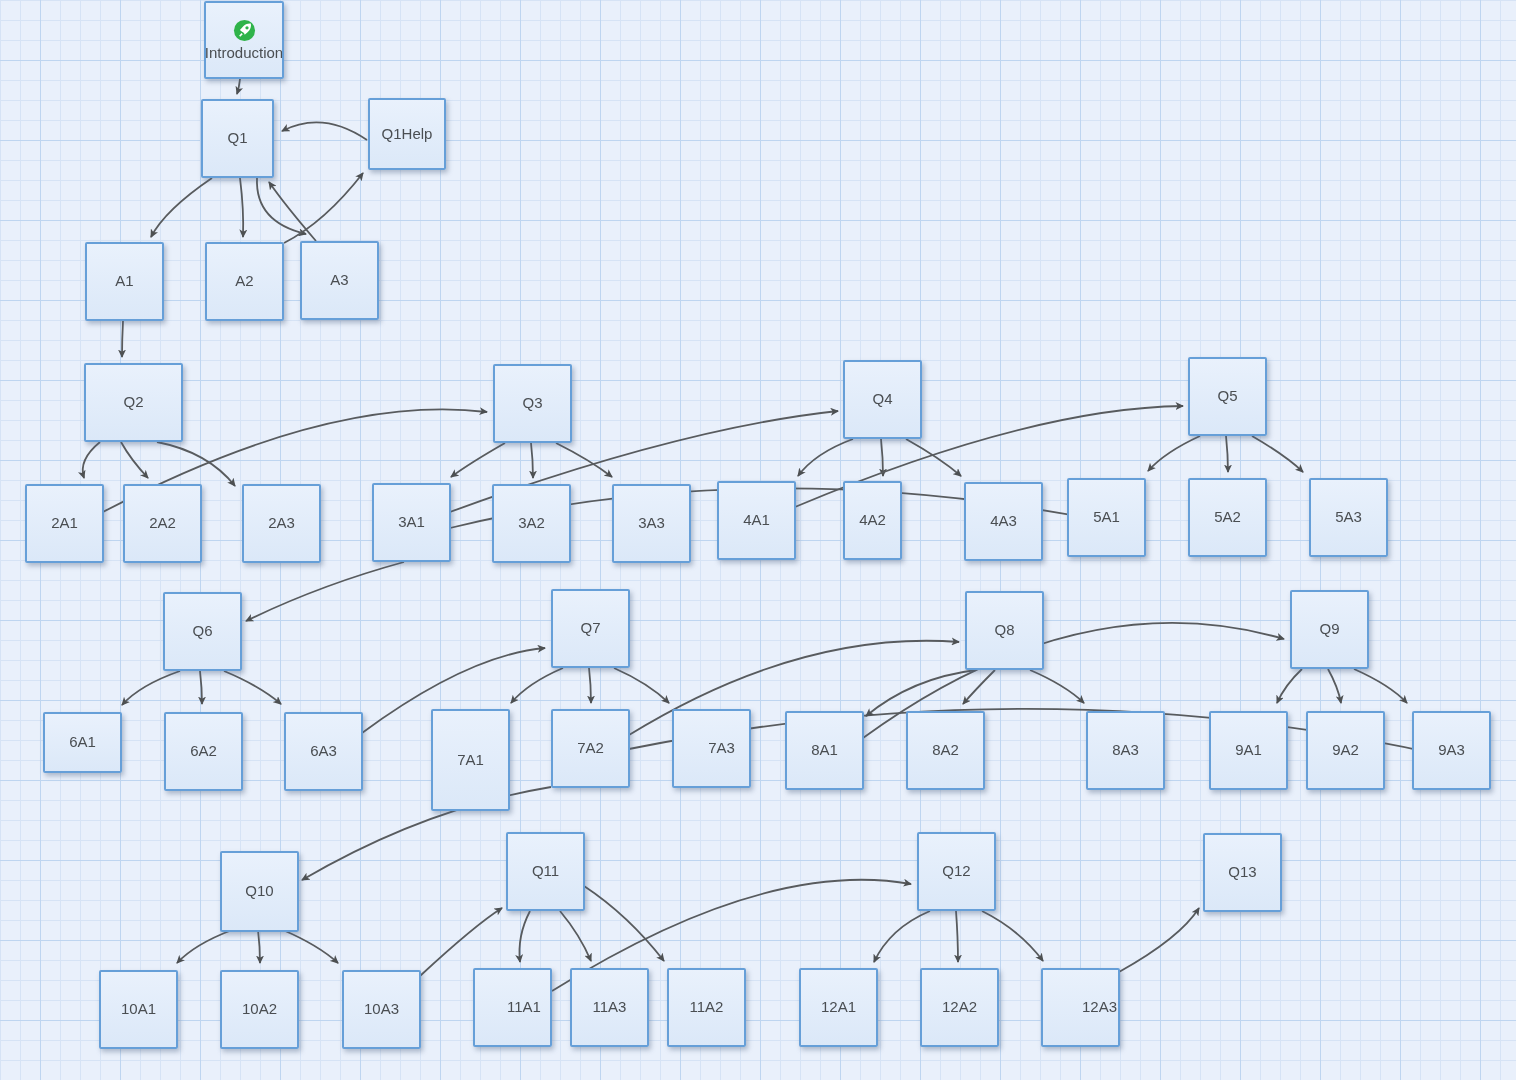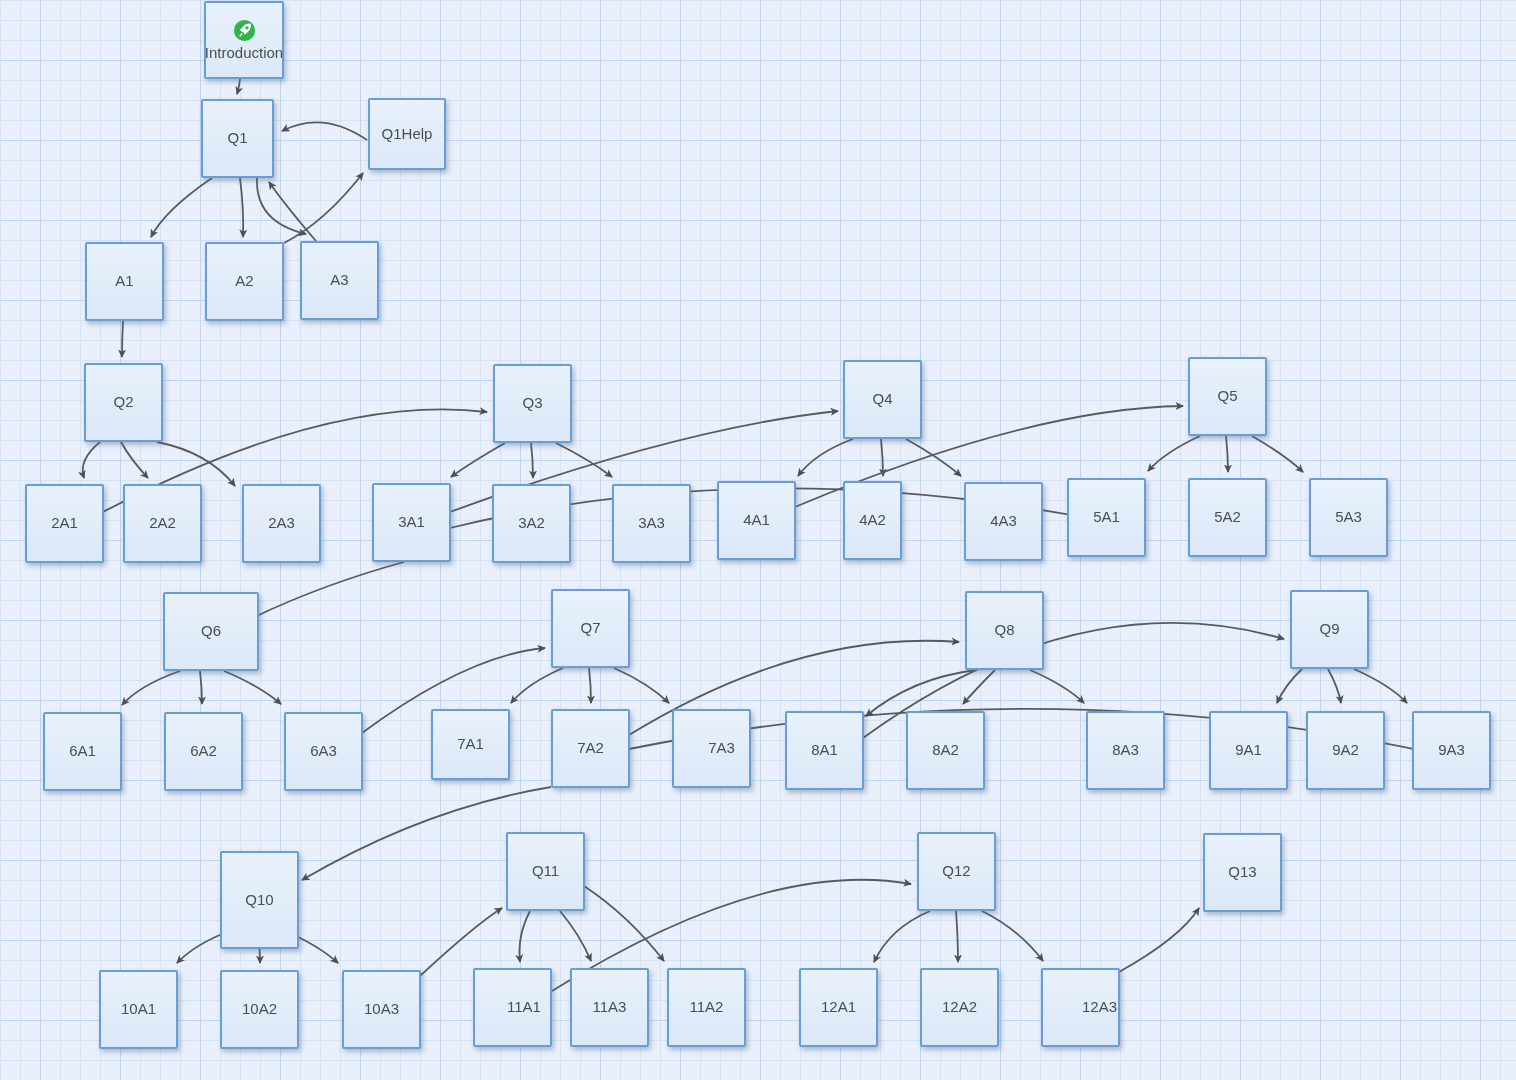--- a/index.html
+++ b/index.html
@@ -122,21 +122,21 @@
       </div>
       <div class="node" style="left: 84px; top: 242px; width: 79px; height: 79px;">
         <span class="lbl">A1</span>
       </div>
       <div class="node" style="left: 204px; top: 242px; width: 79px; height: 79px;">
         <span class="lbl">A2</span>
       </div>
       <div class="node" style="left: 299px; top: 241px; width: 79px; height: 79px;">
         <span class="lbl">A3</span>
       </div>
-      <div class="node" style="left: 83px; top: 363px; width: 79px; height: 79px;">
+      <div class="node" style="left: 83px; top: 363px; width: 99px; height: 79px;">
         <span class="lbl">Q2</span>
       </div>
       <div class="node" style="left: 24px; top: 484px; width: 79px; height: 79px;">
         <span class="lbl">2A1</span>
       </div>
       <div class="node" style="left: 122px; top: 484px; width: 79px; height: 79px;">
         <span class="lbl">2A2</span>
       </div>
       <div class="node" style="left: 241px; top: 484px; width: 79px; height: 79px;">
         <span class="lbl">2A3</span>
@@ -170,36 +170,36 @@
       </div>
       <div class="node" style="left: 1066px; top: 478px; width: 79px; height: 79px;">
         <span class="lbl">5A1</span>
       </div>
       <div class="node" style="left: 1187px; top: 478px; width: 79px; height: 79px;">
         <span class="lbl">5A2</span>
       </div>
       <div class="node" style="left: 1308px; top: 478px; width: 79px; height: 79px;">
         <span class="lbl">5A3</span>
       </div>
-      <div class="node" style="left: 162px; top: 592px; width: 96px; height: 79px;">
+      <div class="node" style="left: 162px; top: 592px; width: 79px; height: 79px;">
         <span class="lbl">Q6</span>
       </div>
-      <div class="node" style="left: 42px; top: 712px; width: 79px; height: 79px;">
+      <div class="node" style="left: 42px; top: 712px; width: 79px; height: 61px;">
         <span class="lbl">6A1</span>
       </div>
       <div class="node" style="left: 163px; top: 712px; width: 79px; height: 79px;">
         <span class="lbl">6A2</span>
       </div>
       <div class="node" style="left: 283px; top: 712px; width: 79px; height: 79px;">
         <span class="lbl">6A3</span>
       </div>
       <div class="node" style="left: 550px; top: 589px; width: 79px; height: 79px;">
         <span class="lbl">Q7</span>
       </div>
-      <div class="node" style="left: 430px; top: 709px; width: 79px; height: 71px;">
+      <div class="node" style="left: 430px; top: 709px; width: 79px; height: 102px;">
         <span class="lbl">7A1</span>
       </div>
       <div class="node" style="left: 550px; top: 709px; width: 79px; height: 79px;">
         <span class="lbl">7A2</span>
       </div>
       <div class="node" style="left: 671px; top: 709px; width: 79px; height: 79px; padding-left: 20px;">
         <span class="lbl">7A3</span>
       </div>
       <div class="node" style="left: 964px; top: 591px; width: 79px; height: 79px;">
         <span class="lbl">Q8</span>
@@ -218,21 +218,21 @@
       </div>
       <div class="node" style="left: 1208px; top: 711px; width: 79px; height: 79px;">
         <span class="lbl">9A1</span>
       </div>
       <div class="node" style="left: 1305px; top: 711px; width: 79px; height: 79px;">
         <span class="lbl">9A2</span>
       </div>
       <div class="node" style="left: 1411px; top: 711px; width: 79px; height: 79px;">
         <span class="lbl">9A3</span>
       </div>
-      <div class="node" style="left: 219px; top: 851px; width: 79px; height: 98px;">
+      <div class="node" style="left: 219px; top: 851px; width: 79px; height: 81px;">
         <span class="lbl">Q10</span>
       </div>
       <div class="node" style="left: 98px; top: 970px; width: 79px; height: 79px;">
         <span class="lbl">10A1</span>
       </div>
       <div class="node" style="left: 219px; top: 970px; width: 79px; height: 79px;">
         <span class="lbl">10A2</span>
       </div>
       <div class="node" style="left: 341px; top: 970px; width: 79px; height: 79px;">
         <span class="lbl">10A3</span>

